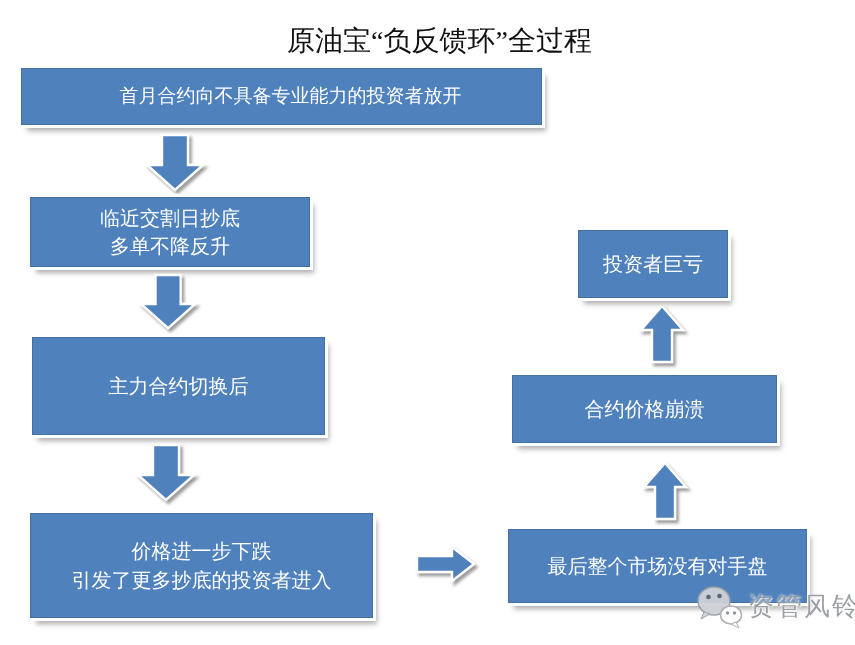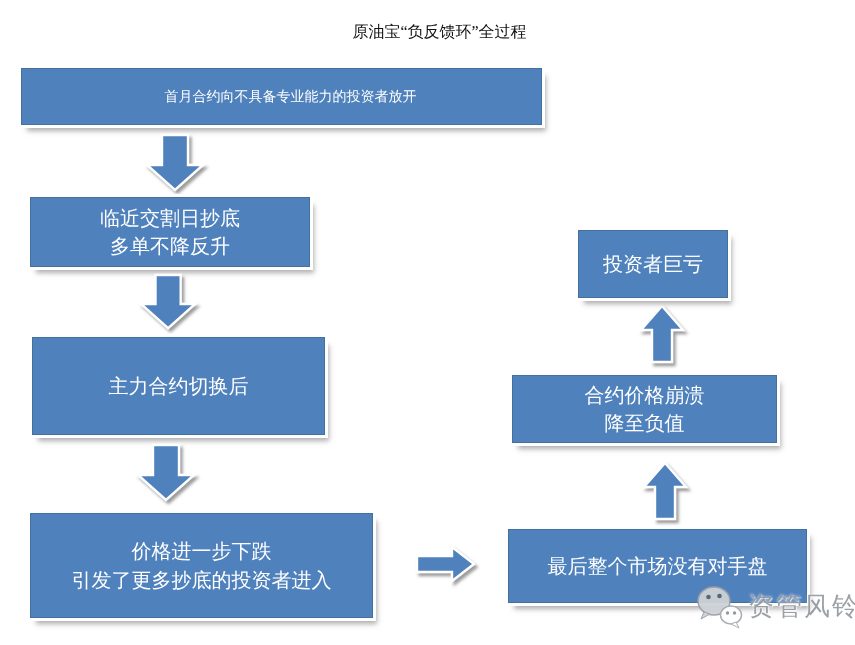--- a/index.html
+++ b/index.html
@@ -11,40 +11,40 @@
     overflow: hidden;
     font-family: "Liberation Serif", "DejaVu Serif", serif;
   }
   .page-title {
     position: absolute;
     top: 22px;
     left: 0;
     width: 855px;
     text-align: center;
     text-indent: 24px;
-    font-size: 16px;
+    font-size: 28px;
     color: #111111;
     white-space: nowrap;
   }
   .fbox {
     position: absolute;
     box-sizing: border-box;
     background: #4f81bd;
     border: 1px solid #44709e;
     color: #ffffff;
     display: flex;
     flex-direction: column;
     justify-content: center;
     align-items: center;
     text-align: center;
     line-height: 1.42;
     box-shadow: 0 0 0 3px #ffffff, 5px 7px 5px -1px rgba(110,110,110,0.55);
   }
   .fbox .ln { white-space: nowrap; }
-  .fs19 { font-size: 14px; padding-left: 18px; }
+  .fs19 { font-size: 19px; padding-left: 18px; }
   .fs23 { font-size: 20px; }
   .arrow { position: absolute; overflow: visible; }
   .arrow polygon {
     fill: #4f81bd;
     stroke: #ffffff;
     stroke-width: 2.4;
     stroke-linejoin: miter;
     filter: url(#arrowShadow);
   }
   .watermark {
@@ -117,21 +117,20 @@
   <div class="fbox fs23" style="left:508px; top:529px; width:299px; height:74px;">
     <div class="ln">最后整个市场没有对手盘</div>
   </div>
 
   <svg class="arrow" style="left:643px; top:461px;" width="48" height="62" viewBox="0 0 48 62">
     <polygon points="12,58 32,58 32,26 43,26 22,2 1,26 12,26"></polygon>
   </svg>
 
   <div class="fbox fs23" style="left:512px; top:375px; width:265px; height:68px;">
     <div class="ln">合约价格崩溃</div>
-    <div class="ln">降至负值</div>
   </div>
 
   <svg class="arrow" style="left:640px; top:304px;" width="48" height="62" viewBox="0 0 48 62">
     <polygon points="12,58 32,58 32,26 43,26 22,2 1,26 12,26"></polygon>
   </svg>
 
   <div class="fbox fs23" style="left:578px; top:230px; width:150px; height:68px;justify-content:center;">
     <div class="ln">投资者巨亏</div>
   </div>
 

